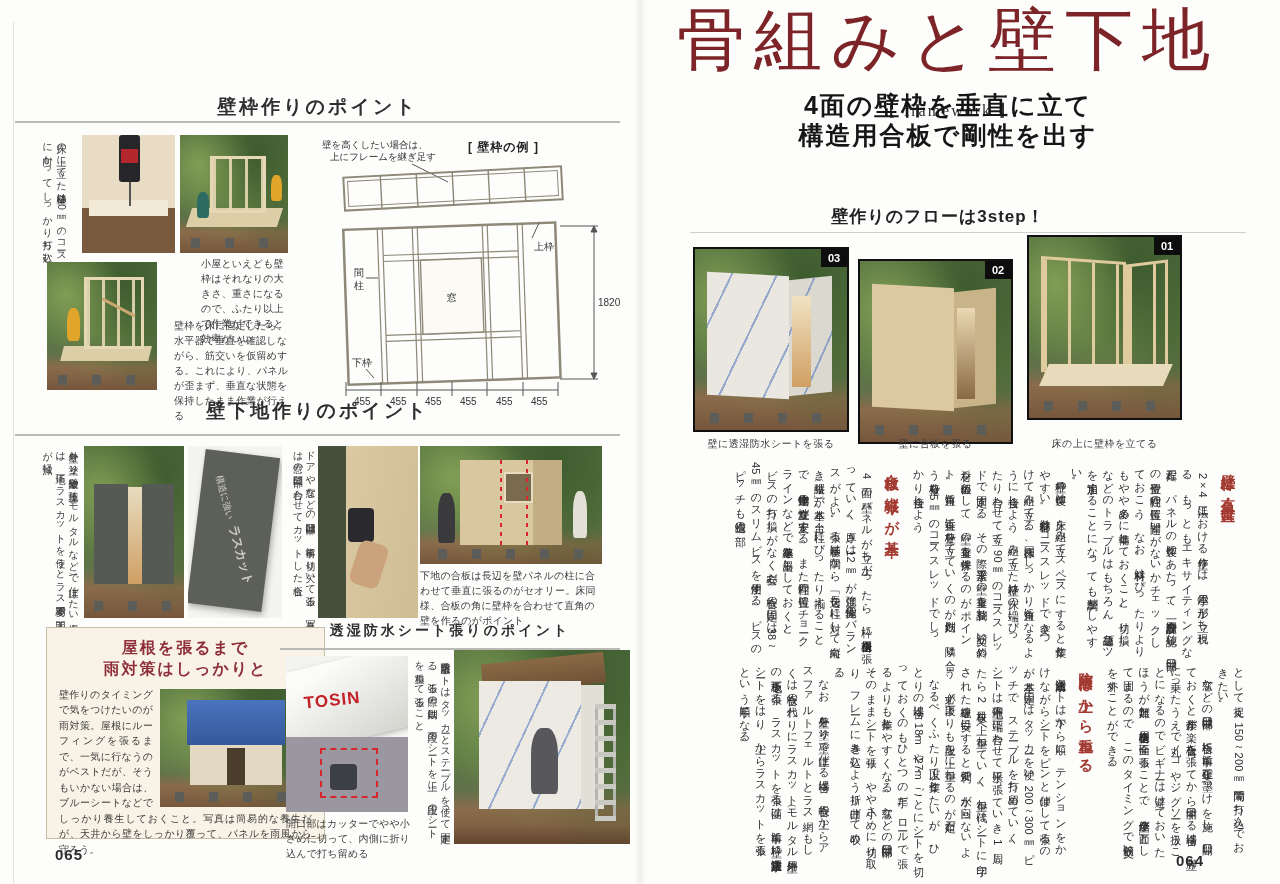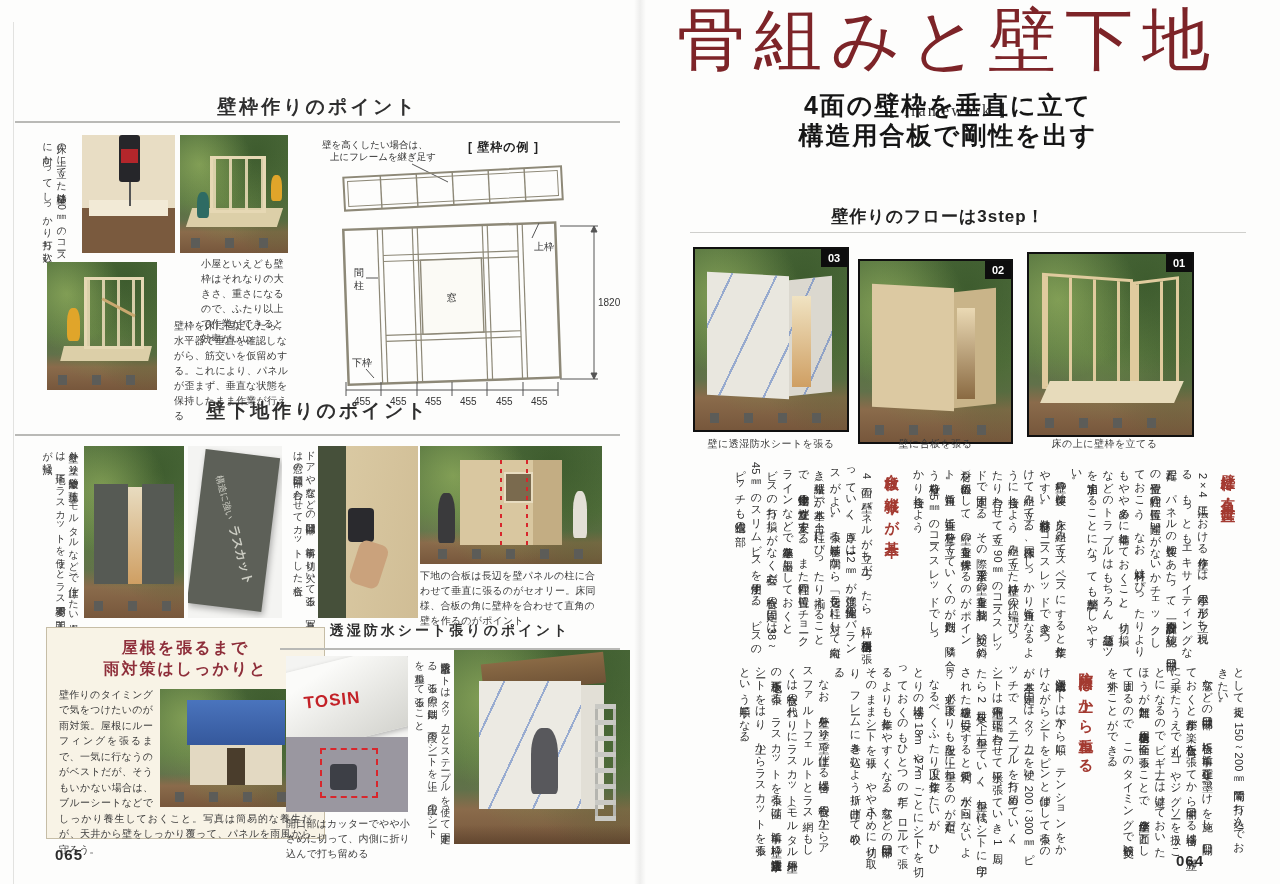--- a/index.html
+++ b/index.html
@@ -293,21 +293,21 @@
 
   <div class="photo forest step-photo" style="left:858px;top:259px;width:151px;height:181px;">
     <div class="badge">02</div>
     <div class="face" style="left:8%;top:14%;width:54%;height:68%;background:#dcc9a2;transform:skewY(3deg);"></div>
     <div class="face" style="left:62%;top:16%;width:28%;height:64%;background:#c9b489;transform:skewY(-6deg);"></div>
     <div class="face" style="left:64%;top:26%;width:12%;height:50%;background:linear-gradient(#ead9b4,#8a6a42);"></div>
     <div class="piers"></div>
   </div>
   <div class="step-cap" style="left:858px;top:437px;width:155px;">壁に合板を張る</div>
 
-  <div class="photo forest step-photo" style="left:1027px;top:252px;width:151px;height:181px;padding-left:12px;">
+  <div class="photo forest step-photo" style="left:1027px;top:235px;width:151px;height:181px;">
     <div class="badge">01</div>
     <div class="face stud-grid" style="left:8%;top:12%;width:56%;height:64%;border:3px solid #e0cb9e;box-sizing:border-box;transform:skewY(4deg);"></div>
     <div class="face stud-grid" style="left:64%;top:14%;width:28%;height:60%;border:3px solid #e0cb9e;box-sizing:border-box;transform:skewY(-7deg);"></div>
     <div class="face" style="left:10%;top:70%;width:82%;height:12%;background:#e7dbbb;transform:skewX(-24deg);"></div>
     <div class="piers"></div>
   </div>
   <div class="step-cap" style="left:1027px;top:437px;width:155px;">床の上に壁枠を立てる</div>
 
   <div class="vband" style="left:690px;top:462px;width:556px;height:190px;">
     <h4>壁枠は直角・垂直に</h4>

